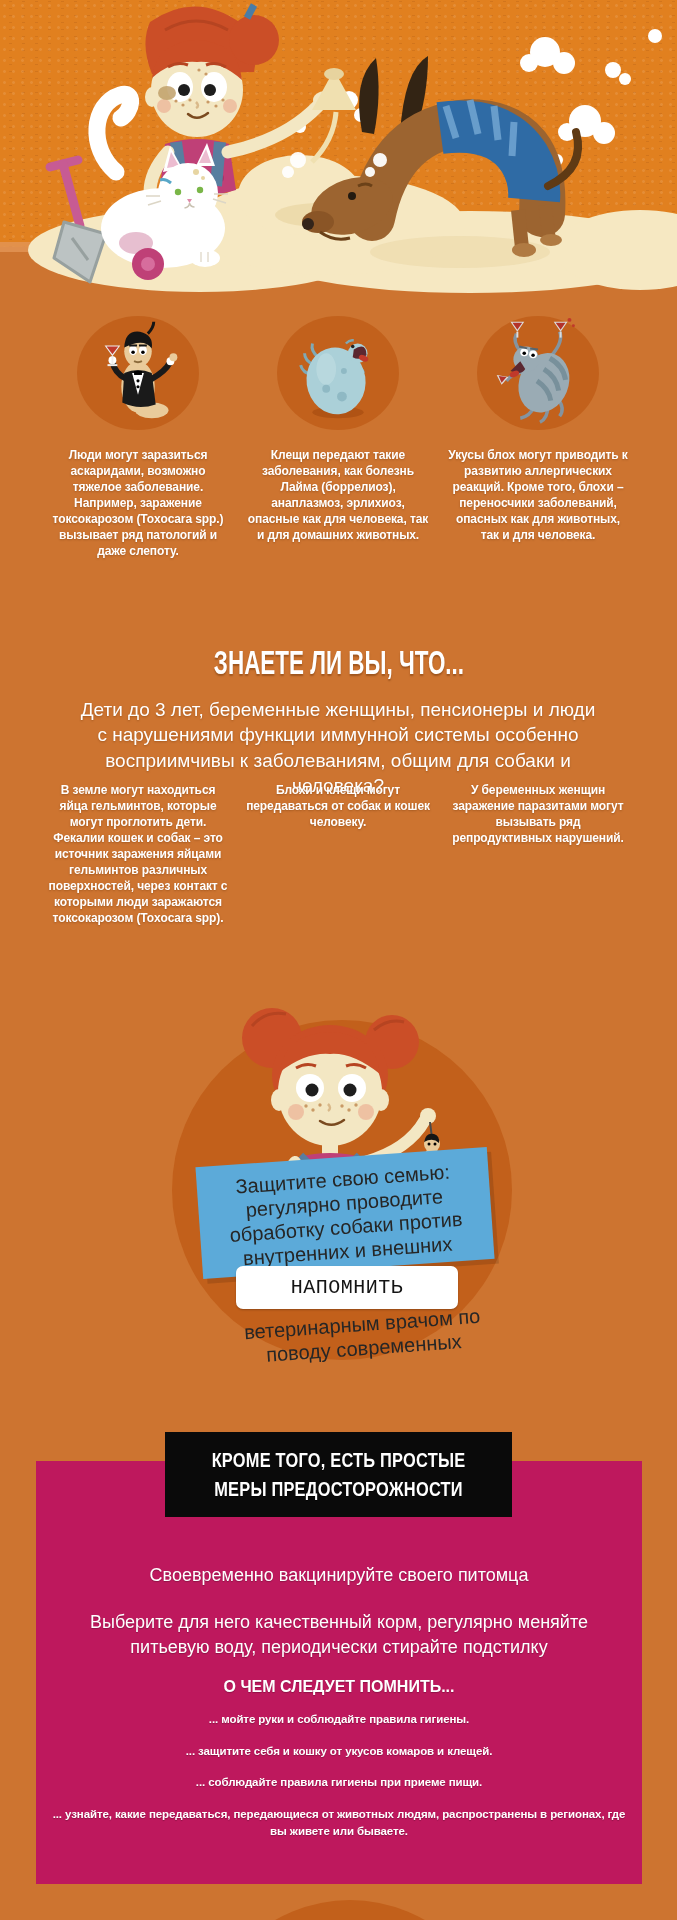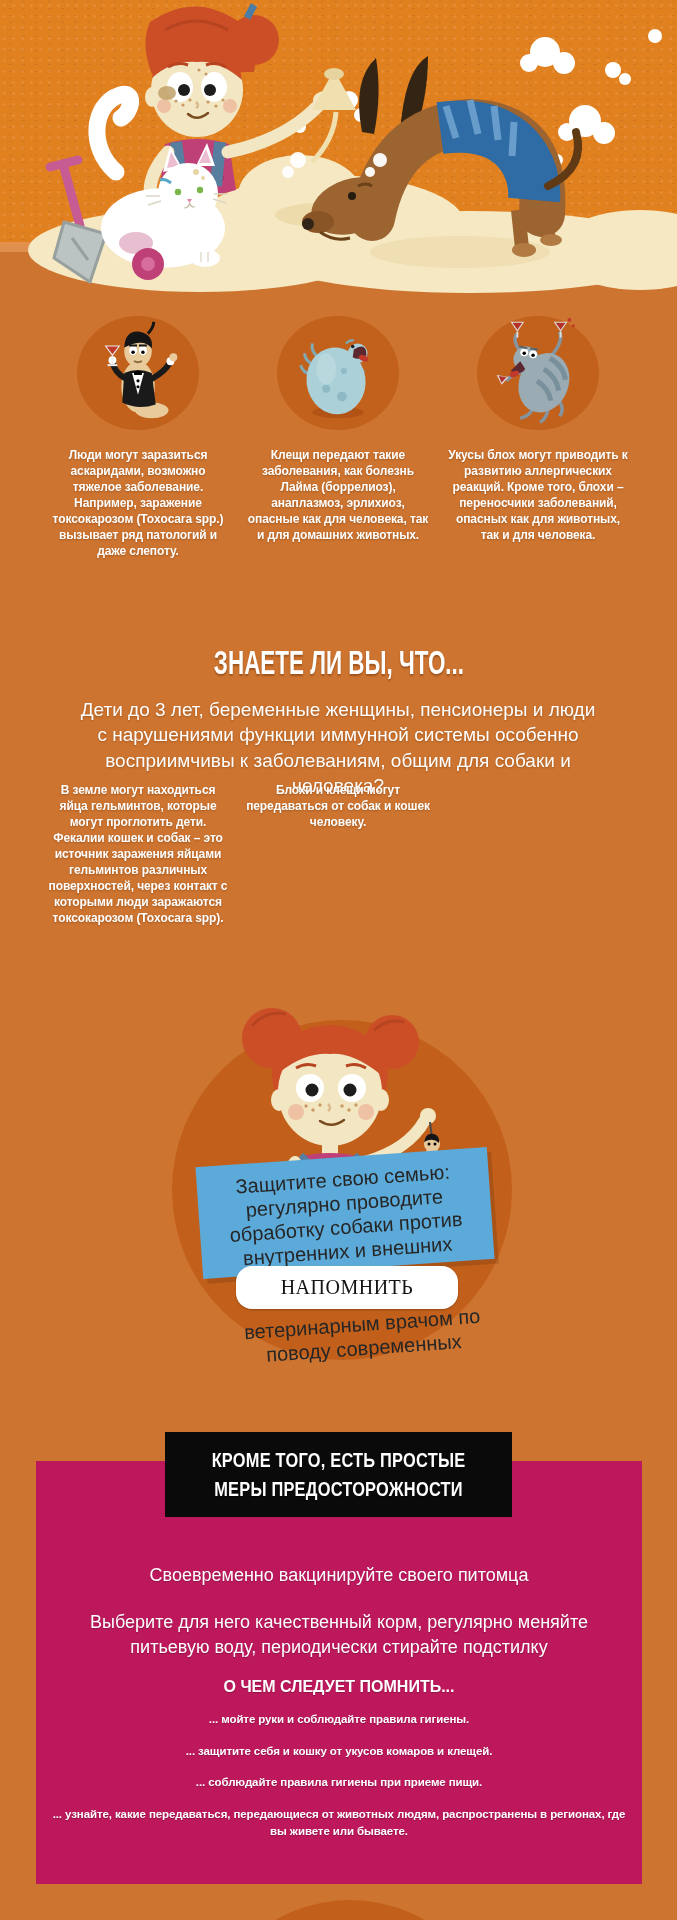--- a/index.html
+++ b/index.html
@@ -53,22 +53,22 @@
     box-shadow:4px 5px 0 rgba(60,30,5,.18); overflow:hidden;
   }
   .blue-note p { margin:10px 14px; font-size:20px; line-height:24px; color:#262626; text-align:center; }
   .behind-text {
     position:absolute; left:233px; top:1312px; width:260px; z-index:3;
     transform:rotate(-4deg); font-size:20px; line-height:24px;
     color:#262626; text-align:center;
   }
   .remind-btn {
     position:absolute; left:236px; top:1266px; width:222px; height:43px; z-index:5;
-    background:#fff; border:none; border-radius:16px; cursor:pointer;
-    font-family:Liberation Serif, serif; font-size:20px; letter-spacing:.5px; color:#141414;
+    background:#fff; border:none; border-radius:7px; cursor:pointer;
+    font-family:Liberation Mono, monospace; font-size:20px; letter-spacing:.5px; color:#141414;
     box-shadow:0 1px 2px rgba(0,0,0,.25);
   }
 
   
   .black-banner {
     position:absolute; left:165px; top:1432px; width:347px; height:85px; z-index:4;
     background:#0a0a0a; display:flex; align-items:center; justify-content:center;
   }
   .cond2 {
     display:inline-block; width:430px; transform:scaleX(.78); transform-origin:center;
@@ -339,20 +339,23 @@
     <span class="cond">ЗНАЕТЕ ЛИ ВЫ, ЧТО...</span>
   </div>
   <p class="lead">Дети до 3 лет, беременные женщины, пенсионеры и люди с нарушениями функции иммунной системы особенно восприимчивы к заболеваниям, общим для собаки и человека?</p>
   <div class="know-cols">
     <div class="fact-col">
       <p class="fact-text">В земле могут находиться яйца гельминтов, которые могут проглотить дети. Фекалии кошек и собак – это источник заражения яйцами гельминтов различных поверхностей, через контакт с которыми люди заражаются токсокарозом (Toxocara spp).</p>
     </div>
     <div class="fact-col">
       <p class="fact-text">Блохи и клещи могут передаваться от собак и кошек человеку.</p>
     </div>
+    <div class="fact-col">
+      <p class="fact-text">У беременных женщин заражение паразитами могут вызывать ряд репродуктивных нарушений.</p>
+    </div>
   </div>
 
   <svg class="mid-art" viewBox="0 0 677 420">
     <circle cx="342" cy="210" r="170" fill="#c2601b"></circle>
     <g>
       <circle cx="272" cy="58" r="30" fill="#cb4e27"></circle>
       <circle cx="392" cy="62" r="27" fill="#cb4e27"></circle>
       <path d="M252,46 q14,-16 34,-12 M374,50 q14,-12 30,-8" stroke="#b64421" stroke-width="3" fill="none"></path>
       <circle cx="295" cy="80" r="5" fill="#4a7ca6"></circle>
         <circle cx="372" cy="84" r="5" fill="#4a7ca6"></circle>

